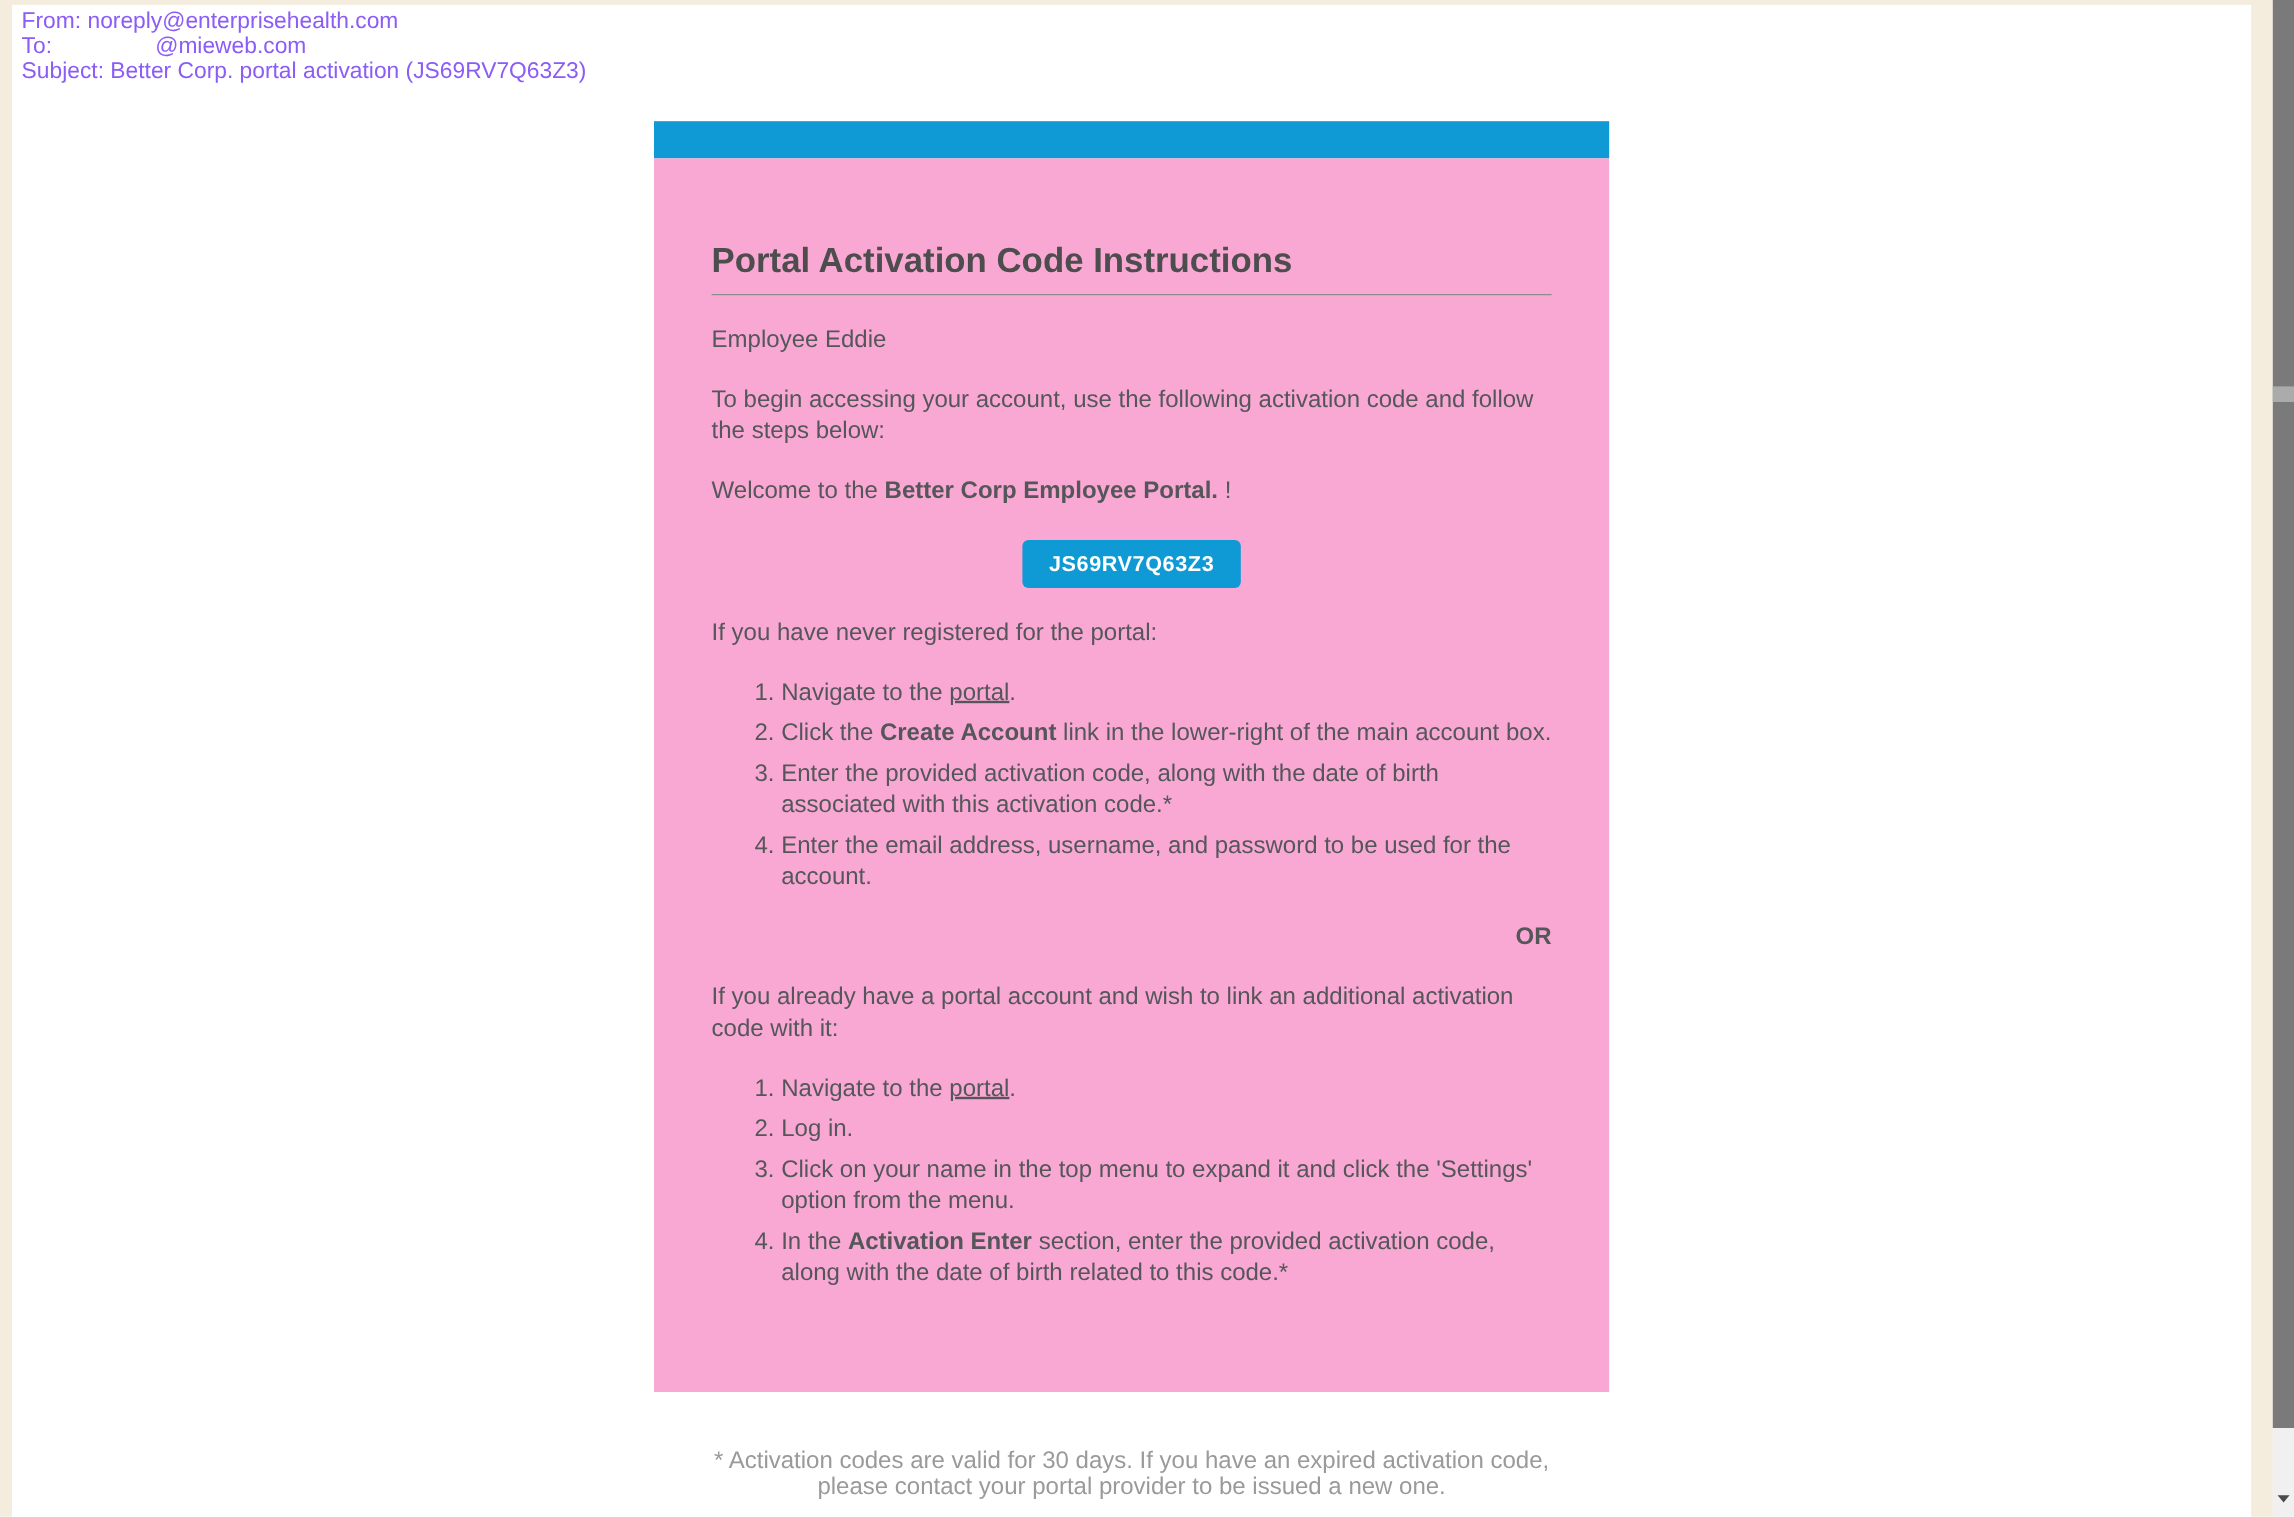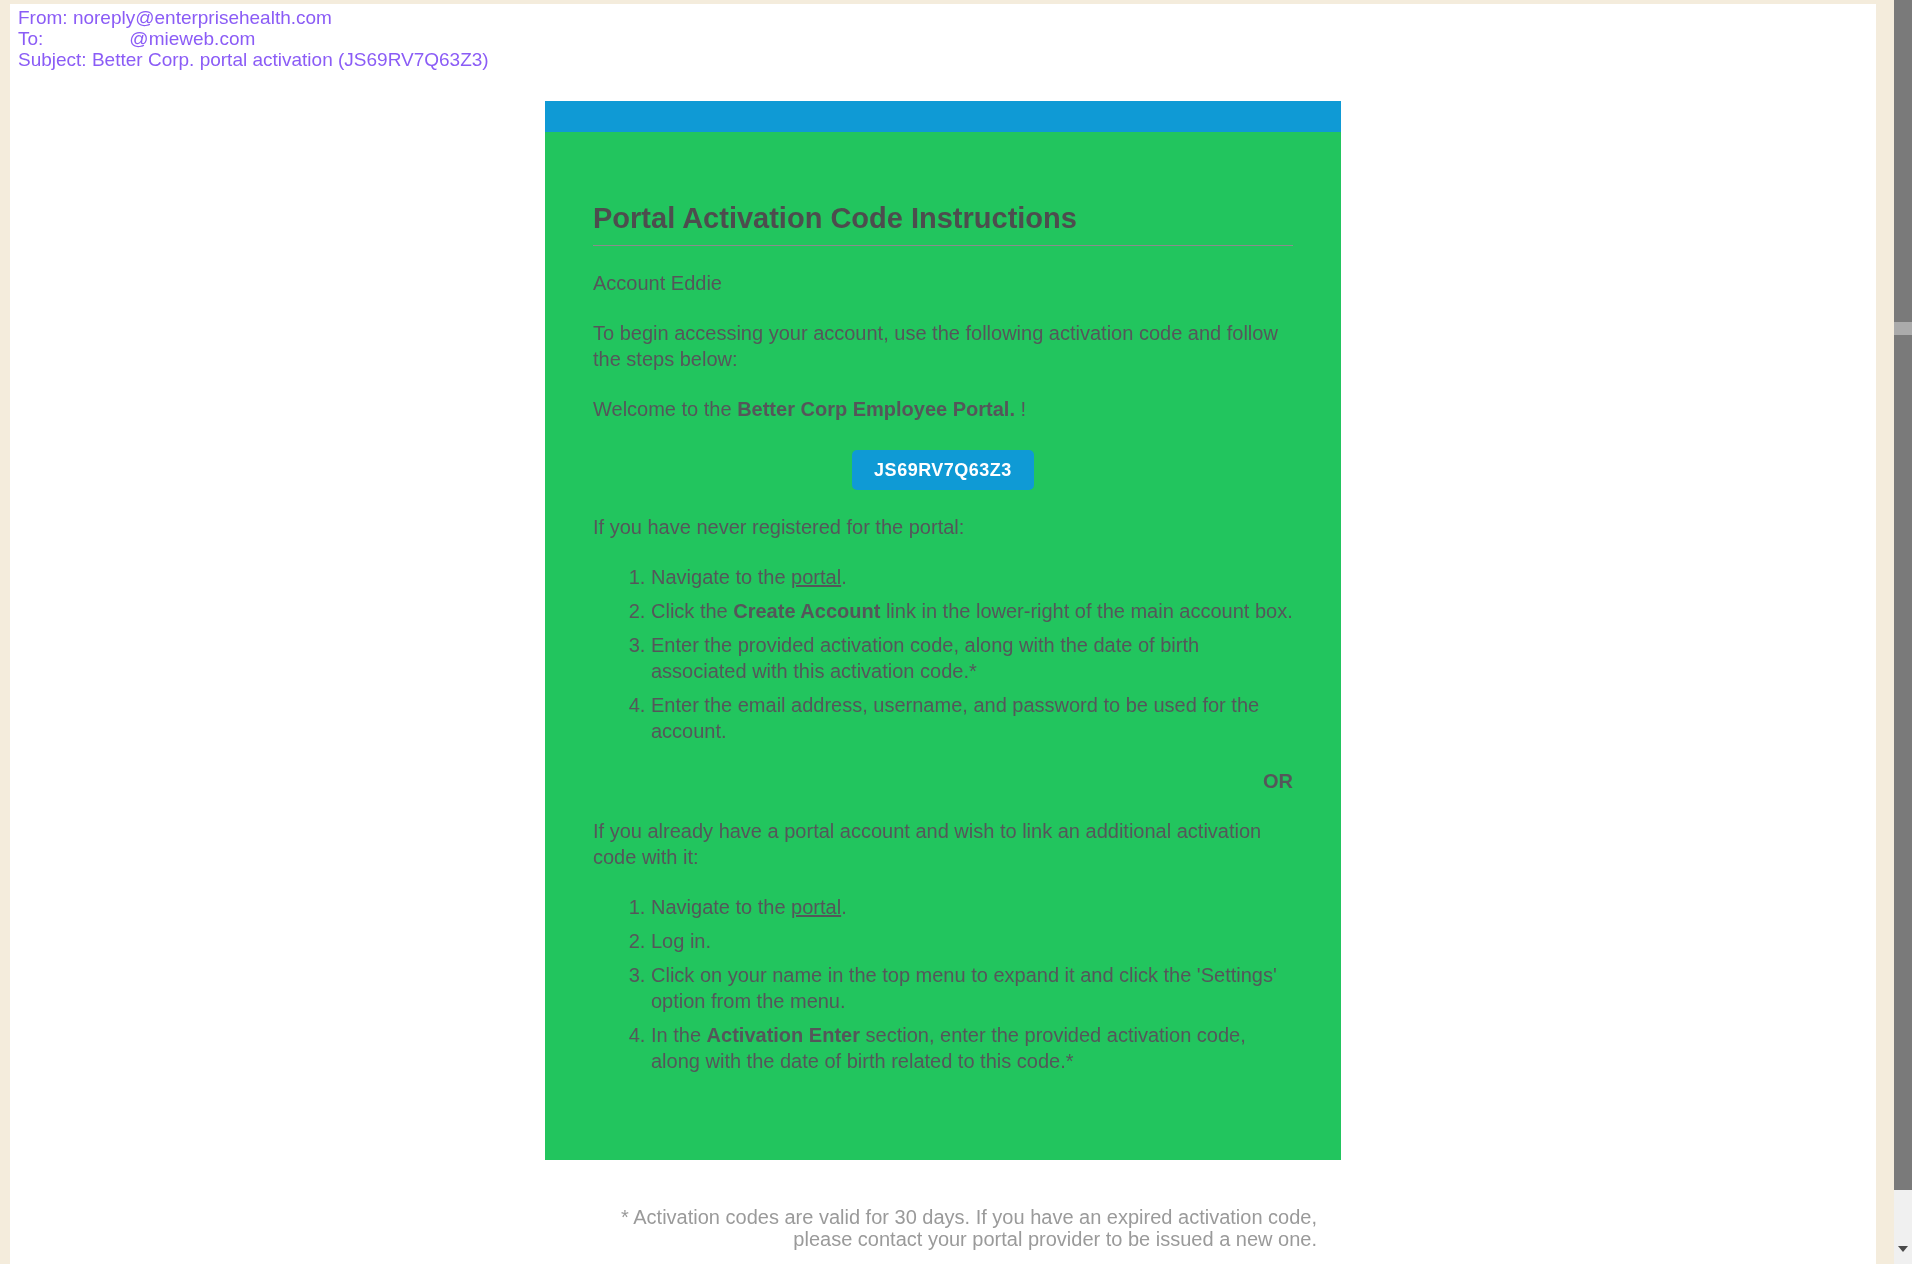--- a/index.html
+++ b/index.html
@@ -33,21 +33,21 @@
     font-size: 19px; line-height: 21px; color: #8b5cf6;
   }
   .to-gap { display: inline-block; width: 86px; }
 
   
   .email-card {
     position: absolute; left: 545px; top: 101px; width: 796px;
   }
   .card-topbar { height: 31px; background: #0f9ad5; }
   .card-body {
-    background: #22c55e;
+    background: #f9a8d4;
     padding: 44px 48px 78px 48px;
     color: #55565a;
     font-size: 20px; line-height: 26px;
   }
   .card-title {
     margin-top: 24px;
     font-size: 29px; line-height: 36px;
     font-weight: bold; color: #4d4d4e;
     padding-bottom: 9px;
     border-bottom: 1px solid #8c8c8c;
@@ -66,21 +66,21 @@
     padding: 7px 22px;
     border-radius: 5px;
     letter-spacing: 0.5px;
   }
 
   .or-divider { text-align: right; font-weight: bold; margin-top: 28px; }
 
   
   .footnote {
     position: absolute; left: 545px; top: 1206px; width: 796px;
-    text-align: right;
+    text-align: center;
     color: #9a9a9a; font-size: 20px; line-height: 22px;
   }
   .footnote-inner { width: 748px; margin: 0 auto; }
 </style>
 </head>
 <body>
 
 <div class="border-top"></div>
 <div class="border-left"></div>
 <div class="border-right"></div>
@@ -98,21 +98,21 @@
   <div><span>From:</span> <span>noreply@enterprisehealth.com</span></div>
   <div><span>To:</span><span class="to-gap"></span><span>@mieweb.com</span></div>
   <div><span>Subject:</span> <span>Better Corp. portal activation (JS69RV7Q63Z3)</span></div>
 </div>
 
 <div class="email-card">
   <div class="card-topbar"></div>
   <div class="card-body">
     <h1 class="card-title">Portal Activation Code Instructions</h1>
 
-    <p>Account Eddie</p>
+    <p>Employee Eddie</p>
 
     <p>To begin accessing your account, use the following activation code and follow the steps below:</p>
 
     <p><span>Welcome to the </span><b>Better Corp Employee Portal.</b><span> !</span></p>
 
     <div class="code-row">
       <span class="code-badge">JS69RV7Q63Z3</span>
     </div>
 
     <p>If you have never registered for the portal:</p>

